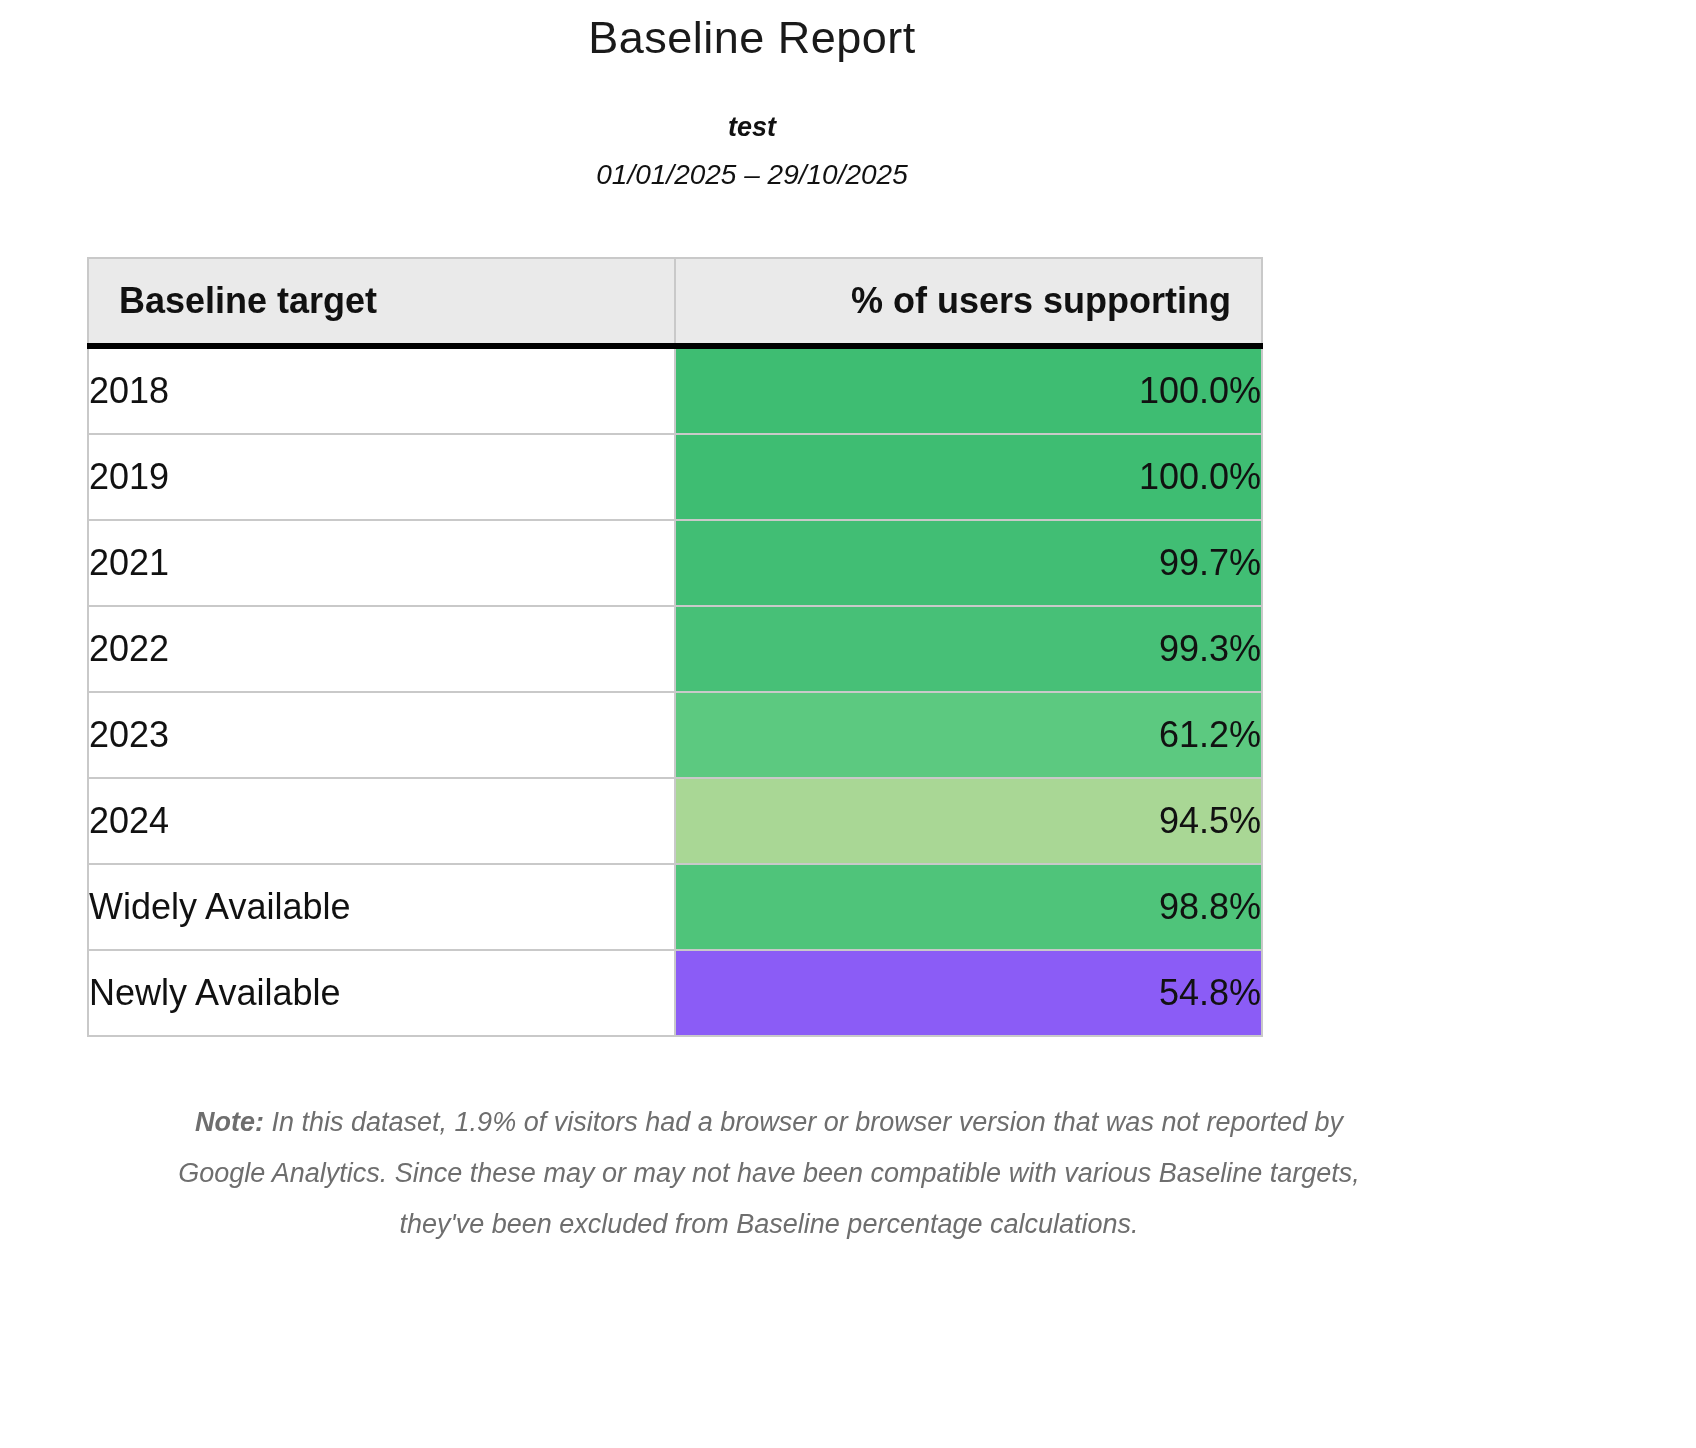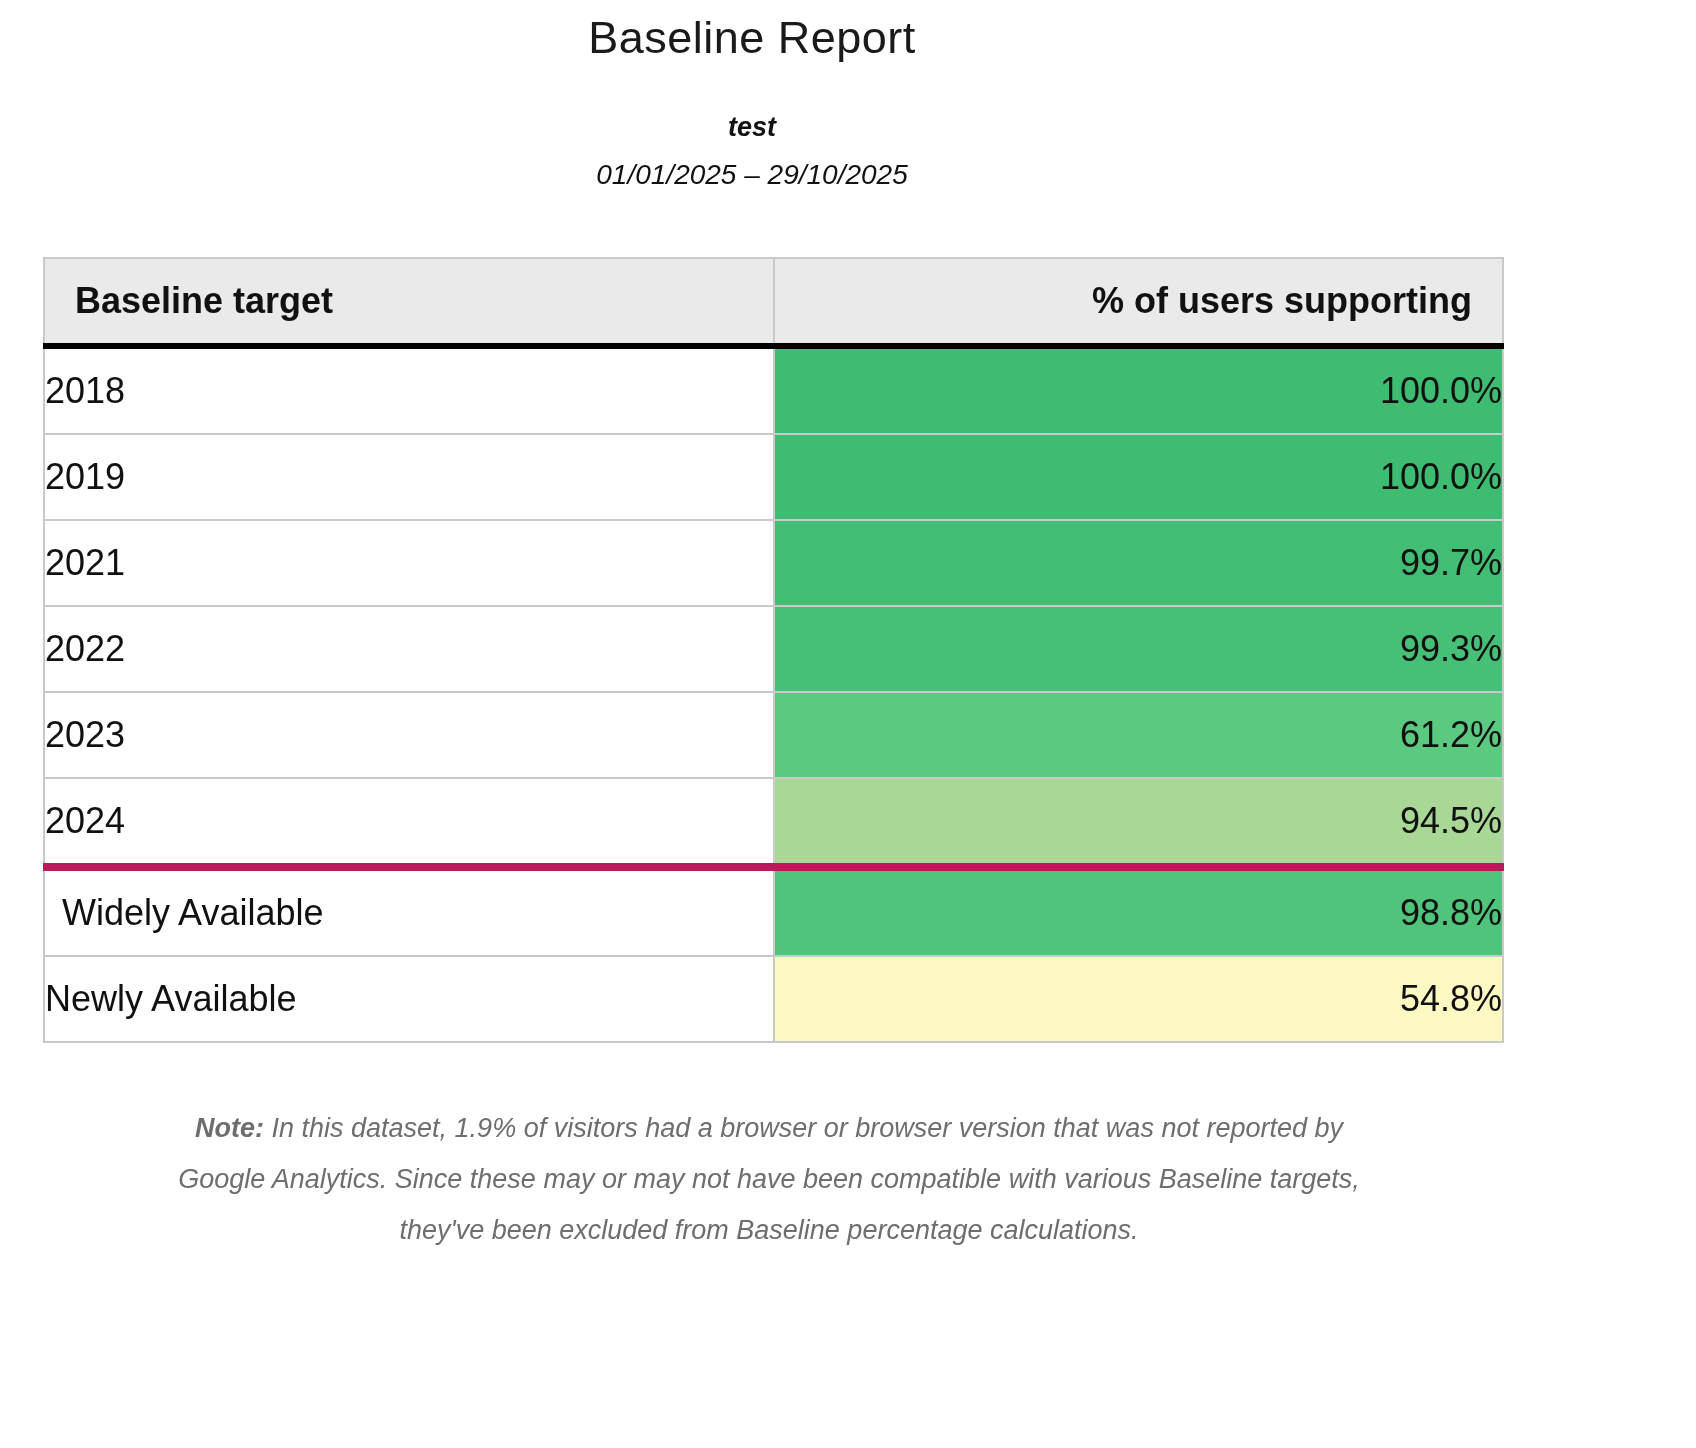--- a/index.html
+++ b/index.html
@@ -35,23 +35,23 @@
     font-style: italic;
     color: #111111;
   }
   .report-daterange {
     margin: 16px 0 0 0;
     font-size: 28px;
     font-style: italic;
     color: #111111;
   }
   table.baseline-table {
-    margin-left: 43px;
+    margin-left: 87px;
     margin-top: 66px;
-    width: 1461px;
+    width: 1176px;
     border-collapse: collapse;
     table-layout: fixed;
     border: 2px solid #c9c9c9;
   }
   table.baseline-table th {
     background: #eaeaea;
     height: 84px;
     font-size: 36px;
     font-weight: 700;
     border-bottom: 6px solid #000000;
@@ -81,22 +81,21 @@
   td.label-cell {
     background: #ffffff;
     text-align: left;
     padding-left: 30px;
   }
   td.value-cell {
     text-align: right;
     padding-right: 30px;
   }
   tr.divider-above td {
-    border-top: 8px solid #be185d;
-    padding-left: 17px;
+    border-top: 2px solid #be185d;
   }
   .report-note {
     margin-left: 104px;
     margin-top: 60px;
     width: 1330px;
     text-align: center;
   }
   .report-note p {
     margin: 0 auto;
     max-width: 1190px;
@@ -162,21 +161,21 @@
       <td class="value-cell" style="background: rgb(169, 215, 149);">94.5%</td>
     </tr>
 
     <tr class="divider-above">
       <td class="label-cell">Widely Available</td>
       <td class="value-cell" style="background: rgb(79, 196, 122);">98.8%</td>
     </tr>
 
     <tr>
       <td class="label-cell">Newly Available</td>
-      <td class="value-cell" style="background: #fef9c3;">54.8%</td>
+      <td class="value-cell" style="background: #8b5cf6;">54.8%</td>
     </tr>
   </tbody>
   </table>
 
   <div class="report-note">
     <p style="color: rgb(110, 110, 110);"><strong style="color: rgb(110, 110, 110);">Note:</strong> <span>In this dataset, 1.9% of visitors had a browser or browser version that was not reported by Google Analytics. Since these may or may not have been compatible with various Baseline targets, they've been excluded from Baseline percentage calculations.</span></p>
   </div>
 
 </div>
 

